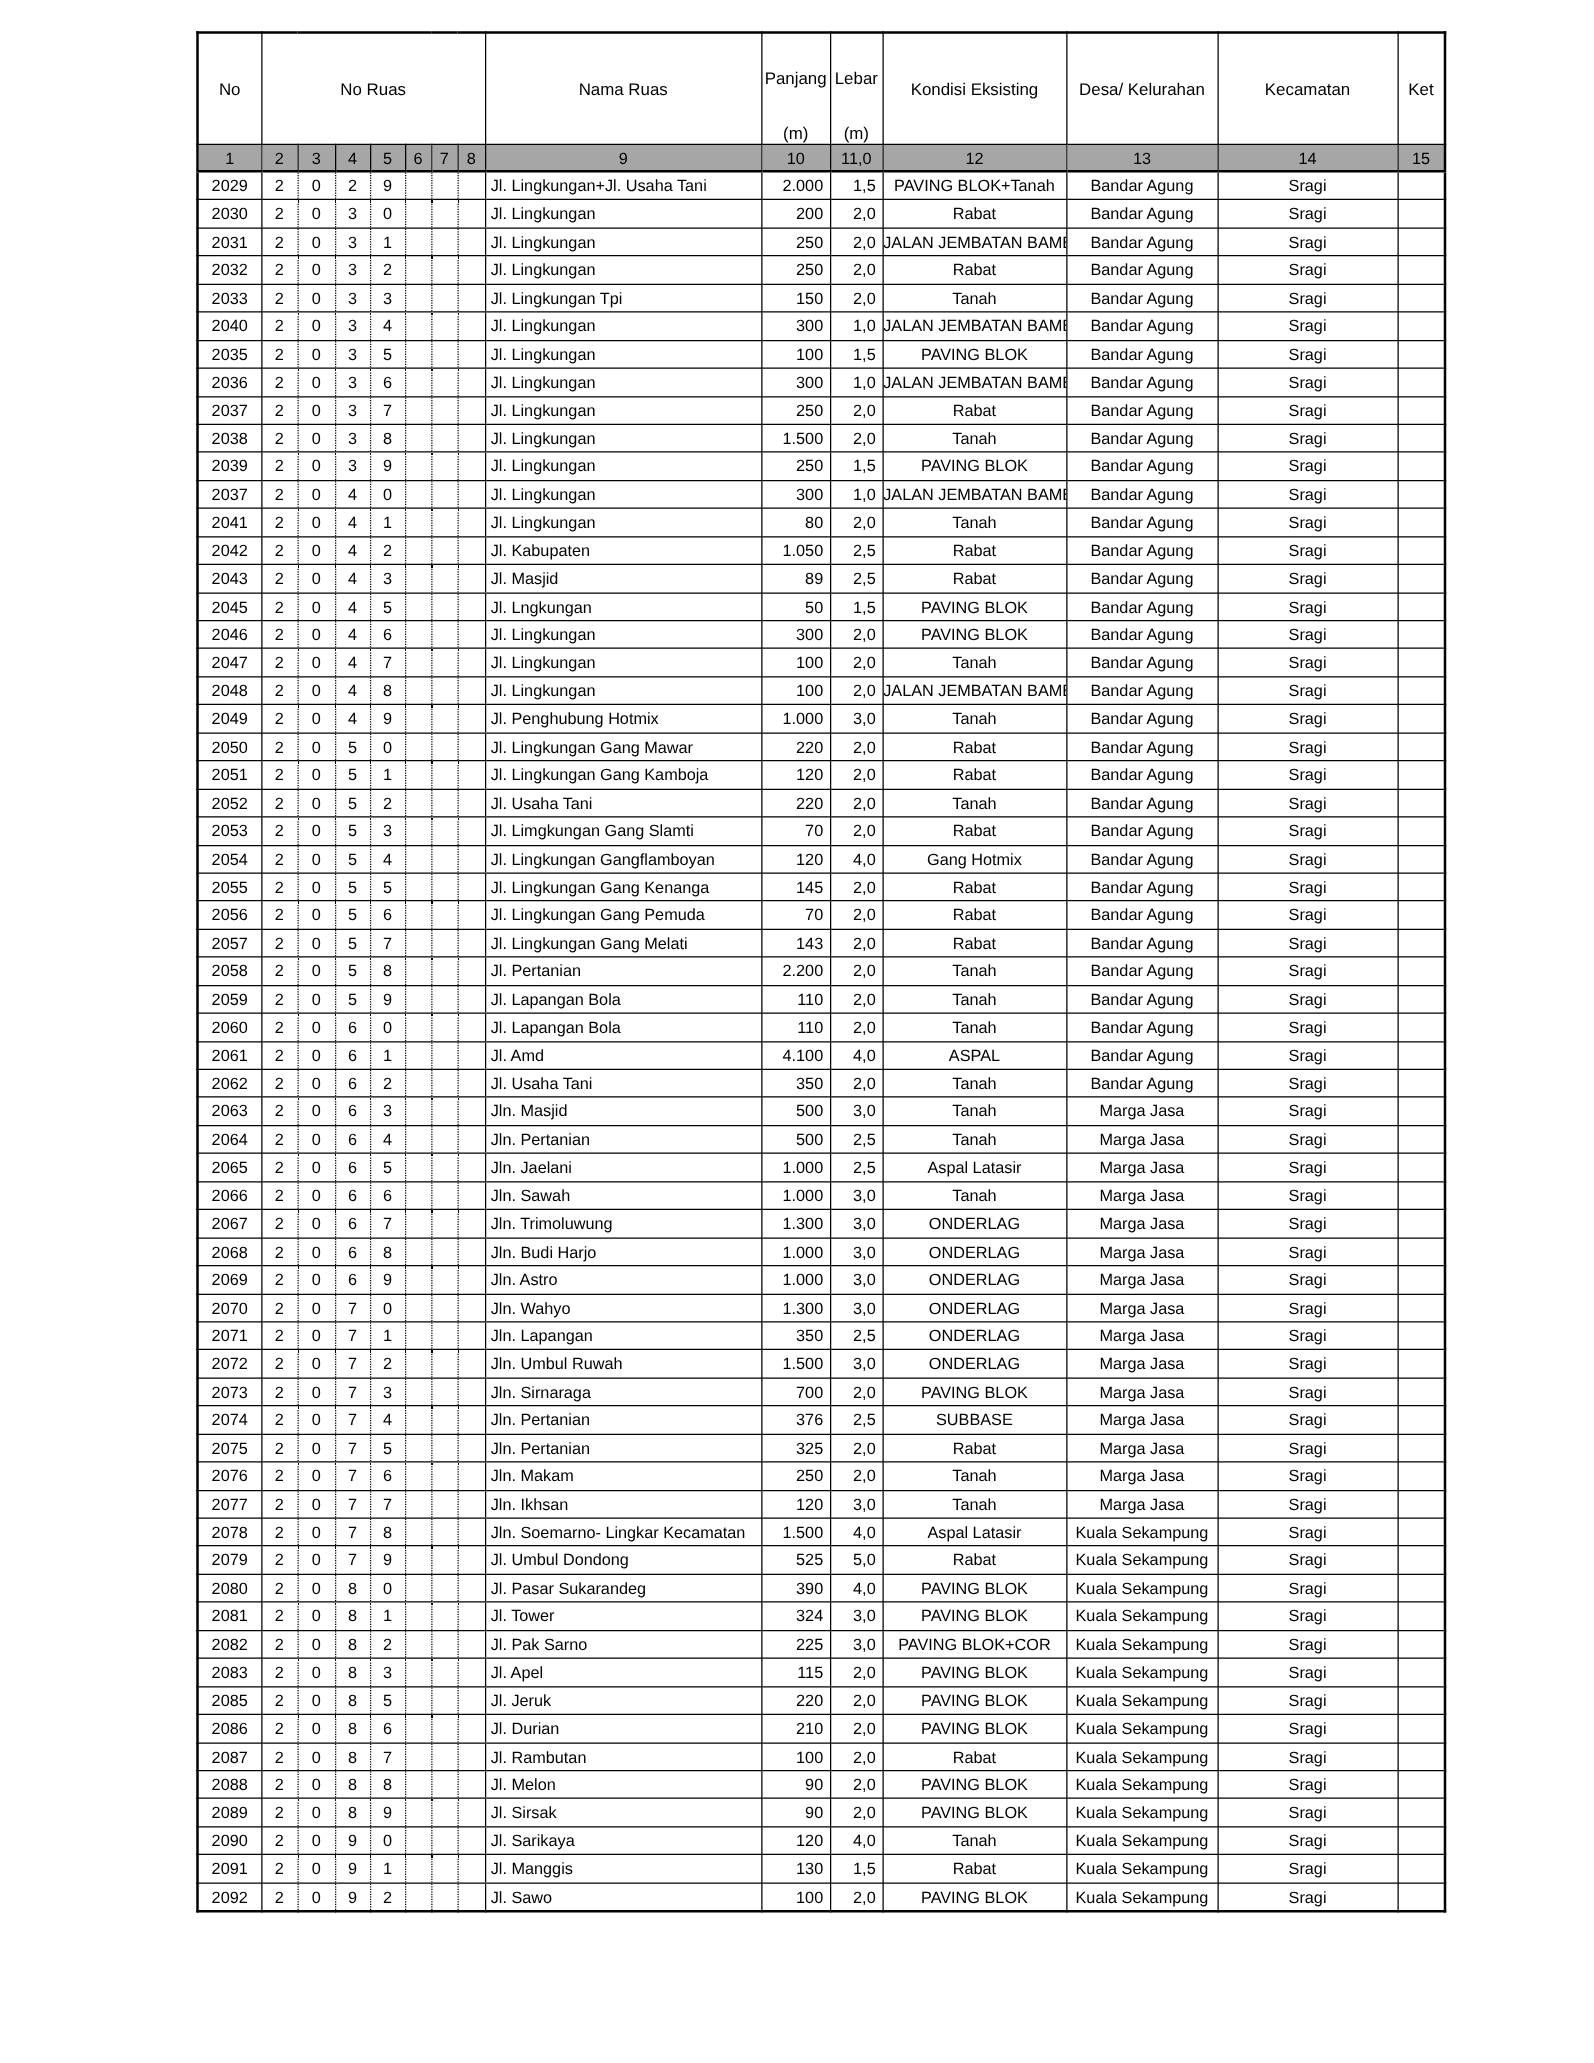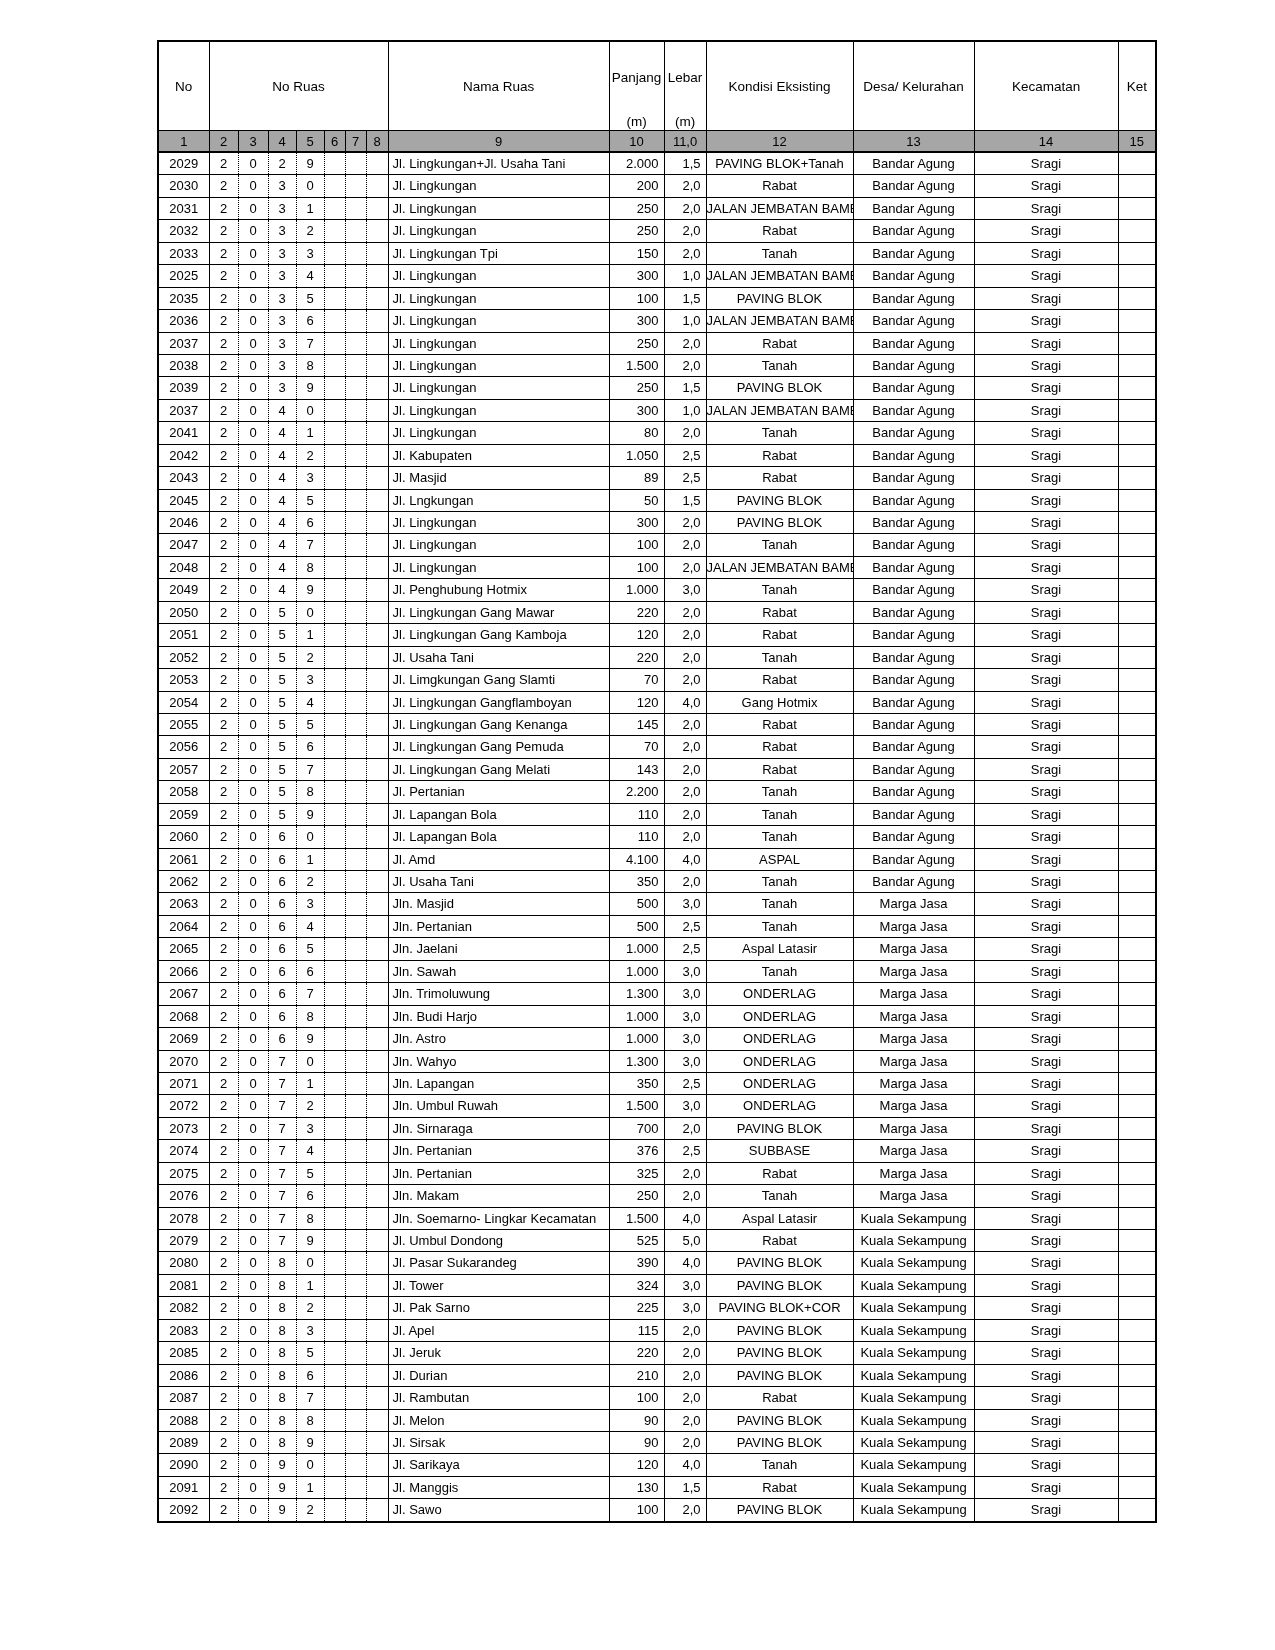--- a/index.html
+++ b/index.html
@@ -1,20 +1,20 @@
 <!DOCTYPE html>
 <html><head>
 <meta charset="utf-8">
 <style>
   html,body{margin:0;padding:0;}
   body{
     width:1275px;height:1650px;position:relative;background:#ffffff;
     font-family:"Liberation Sans", sans-serif;color:#000;
   }
-  .page{position:absolute;left:157px;top:40px;}
+  .page{position:absolute;left:157px;top:25px;}
   table.roads{
     border-collapse:collapse;table-layout:fixed;width:998px;
     border:2px solid #000;
   }
   th,td{
     border:1px solid #000;padding:0;overflow:hidden;white-space:nowrap;
     font-weight:normal;vertical-align:middle;
   }
   tr.hdr th{
     height:74px;font-size:13.5px;text-align:center;background:#fff;
@@ -169,21 +169,21 @@
           <td class="c-d"></td>
           <td class="c-nama">Jl. Lingkungan Tpi</td>
           <td class="c-pj">150</td>
           <td class="c-lb">2,0</td>
           <td class="c-kd">Tanah</td>
           <td class="c-ds">Bandar Agung</td>
           <td class="c-kc">Sragi</td>
           <td class="c-kt"></td>
         </tr>
         <tr>
-          <td class="c-no">2025</td>
+          <td class="c-no">2040</td>
           <td class="c-d">2</td>
           <td class="c-d">0</td>
           <td class="c-d">3</td>
           <td class="c-d">4</td>
           <td class="c-d"></td>
           <td class="c-d"></td>
           <td class="c-d"></td>
           <td class="c-nama">Jl. Lingkungan</td>
           <td class="c-pj">300</td>
           <td class="c-lb">1,0</td>
@@ -877,20 +877,37 @@
           <td class="c-d">2</td>
           <td class="c-d">0</td>
           <td class="c-d">7</td>
           <td class="c-d">6</td>
           <td class="c-d"></td>
           <td class="c-d"></td>
           <td class="c-d"></td>
           <td class="c-nama">Jln. Makam</td>
           <td class="c-pj">250</td>
           <td class="c-lb">2,0</td>
+          <td class="c-kd">Tanah</td>
+          <td class="c-ds">Marga Jasa</td>
+          <td class="c-kc">Sragi</td>
+          <td class="c-kt"></td>
+        </tr>
+        <tr>
+          <td class="c-no">2077</td>
+          <td class="c-d">2</td>
+          <td class="c-d">0</td>
+          <td class="c-d">7</td>
+          <td class="c-d">7</td>
+          <td class="c-d"></td>
+          <td class="c-d"></td>
+          <td class="c-d"></td>
+          <td class="c-nama">Jln. Ikhsan</td>
+          <td class="c-pj">120</td>
+          <td class="c-lb">3,0</td>
           <td class="c-kd">Tanah</td>
           <td class="c-ds">Marga Jasa</td>
           <td class="c-kc">Sragi</td>
           <td class="c-kt"></td>
         </tr>
         <tr>
           <td class="c-no">2078</td>
           <td class="c-d">2</td>
           <td class="c-d">0</td>
           <td class="c-d">7</td>

